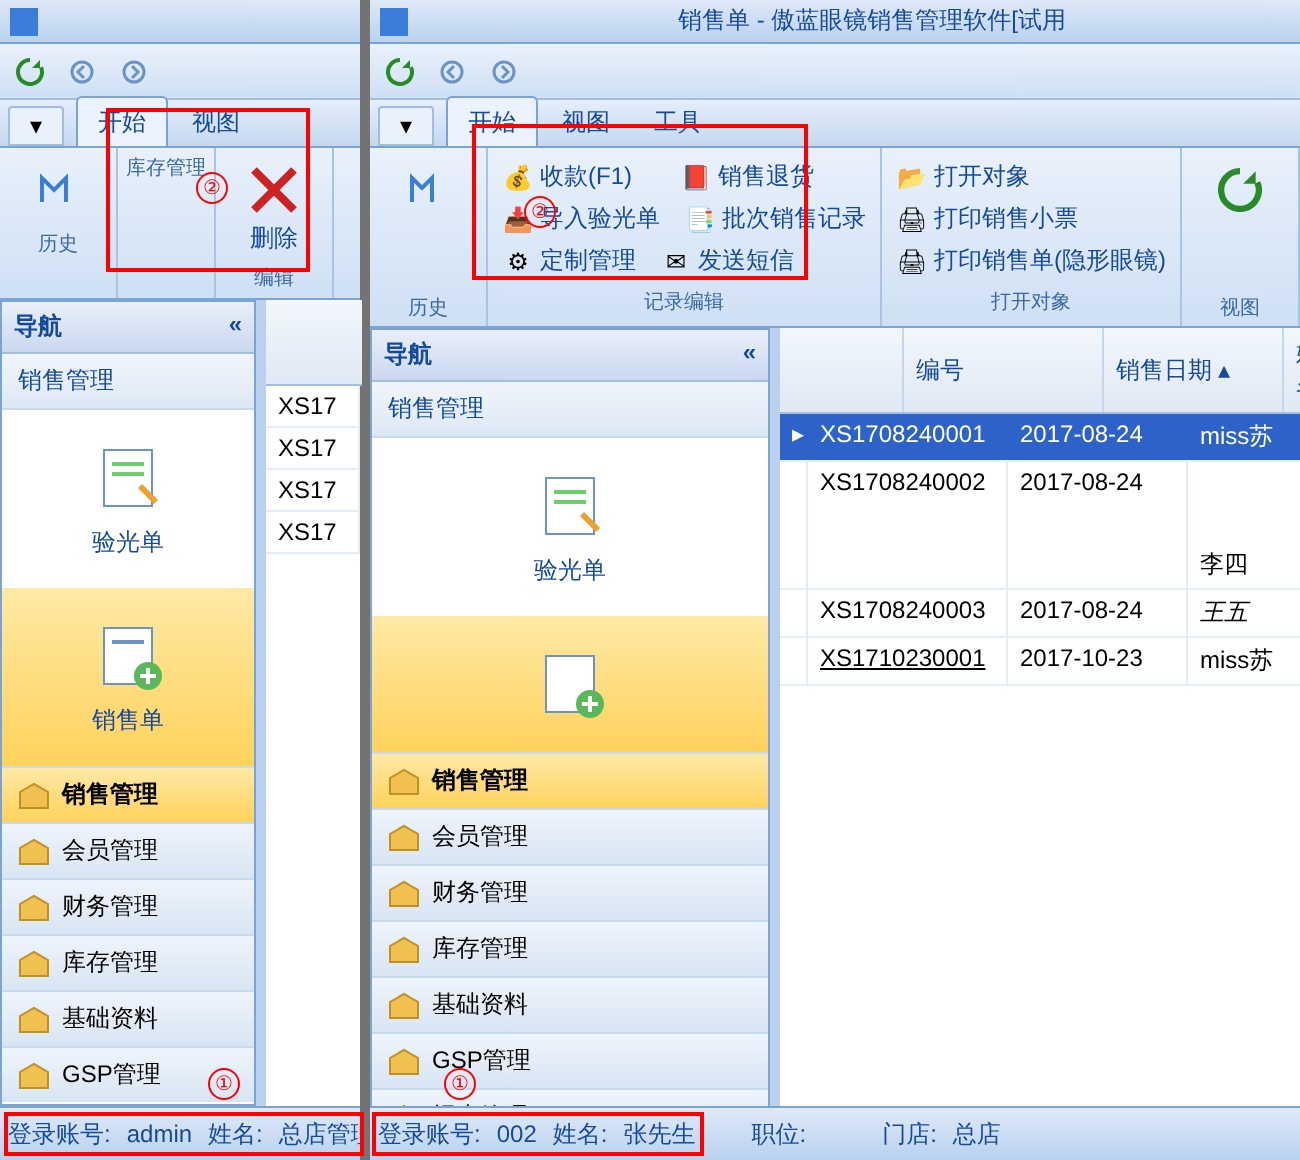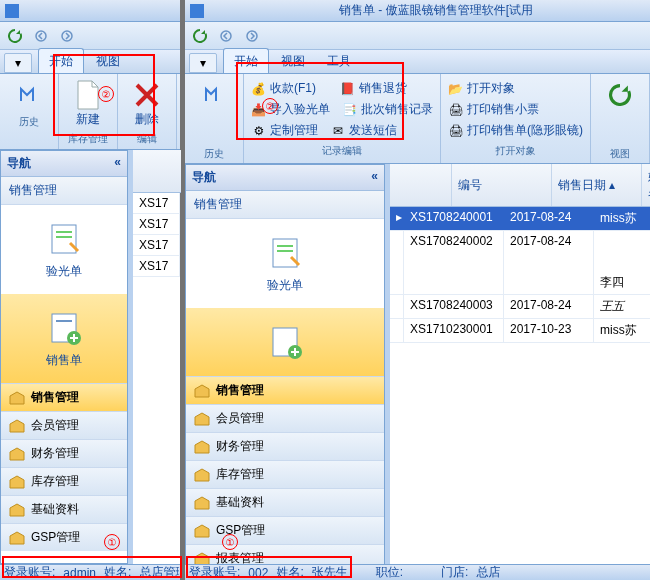--- a/index.html
+++ b/index.html
@@ -39,21 +39,21 @@
 .navitem .fico{width:16px;height:14px;}
 .grid { flex:1; display:flex; flex-direction:column; background:#fff; min-width:0;}
 .gridhead { display:flex; background:linear-gradient(#f3f7fc,#dfe8f4); border-bottom:1px solid #a2bfe2;padding-left:48px; }
 .gh { padding:4px 6px; border-right:1px solid #c4d6ec; color:#154a9b; display:flex;align-items:center;gap:3px;}
 .gridbody { flex:1; overflow:auto; }
 .gr { display:flex; border-bottom:1px solid #e4ecf6; }
 .gc { padding:3px 6px; border-right:1px solid #e4ecf6; overflow:hidden; white-space:nowrap;}
 .gr.selected{background:#2d63c8;color:#fff;}
 .gr.selected .gc{border-color:#2d63c8;}
 .gridleft .gh,.colnum{flex:1;}
-.statusbar { height:16px; background:linear-gradient(#dfe9f7,#b9d1ef); border-top:1px solid #7aa4d4; display:flex; align-items:center; padding:0 4px; gap:8px; color:#154a9b; overflow:hidden;white-space:nowrap;}
+.statusbar { height:27px; background:linear-gradient(#dfe9f7,#b9d1ef); border-top:1px solid #7aa4d4; display:flex; align-items:center; padding:0 4px; gap:8px; color:#154a9b; overflow:hidden;white-space:nowrap;}
 .redbox{position:absolute;border:2px solid red;pointer-events:none;z-index:10;}
 .redcirc{position:absolute;width:16px;height:16px;border:1.5px solid red;border-radius:50%;color:red;font-size:10px;display:flex;align-items:center;justify-content:center;pointer-events:none;z-index:11;}
 .root{position:relative;}
 svg{display:block;}
 .rowbtns{display:flex;}
 .col2{display:flex;flex-direction:column;gap:0px;padding:2px 0;}
 </style>
 </head>
 <body class="root">
 
@@ -95,29 +95,20 @@
       <div class="bigbtn">
         <span class="ico">
             <svg width="24" height="24">
               <path d="M4 18V6l6 6 6-6v12" fill="none" stroke="#3b7dd8" stroke-width="2"></path>
             </svg>
           </span>
       </div>
       <div class="glabel">历史</div>
     </div>
     <div class="rgroup">
-      <div class="bigbtn">
-        <span class="ico">
-            <svg width="28" height="32">
-              <path d="M4 2h14l6 6v22H4z" fill="#fff" stroke="#9aa"></path>
-              <path d="M18 2v6h6" fill="none" stroke="#9aa"></path>
-            </svg>
-          </span>
-        <span class="lbl">新建</span>
-      </div>
       <div class="glabel">库存管理</div>
     </div>
     <div class="rgroup">
       <div class="bigbtn">
         <span class="ico">
             <svg width="28" height="28">
               <path d="M4 4l20 20M24 4L4 24" stroke="#c22" stroke-width="4"></path>
             </svg>
           </span>
         <span class="lbl">删除</span>
@@ -440,21 +431,21 @@
             <div class="gc" style="flex:1;margin-top:40px;">李四</div>
           </div>
         <div class="gr">
             <div class="gc" style="width:14px;"></div>
             <div class="gc" style="width:100px;">XS1708240003</div>
             <div class="gc" style="width:90px;">2017-08-24</div>
             <div class="gc" style="flex:1;font-style:italic;">王五</div>
           </div>
         <div class="gr">
             <div class="gc" style="width:14px;"></div>
-            <div class="gc" style="width:100px;">XS1710230001</div>
+            <div class="gc" style="width:100px;text-decoration:underline;">XS1710230001</div>
             <div class="gc" style="width:90px;">2017-10-23</div>
             <div class="gc" style="flex:1;">miss苏</div>
           </div>
       </div>
     </div>
   </div>
   <div class="statusbar">
     <span>登录账号:</span>
       <span>002</span>
     <span>姓名:</span>

